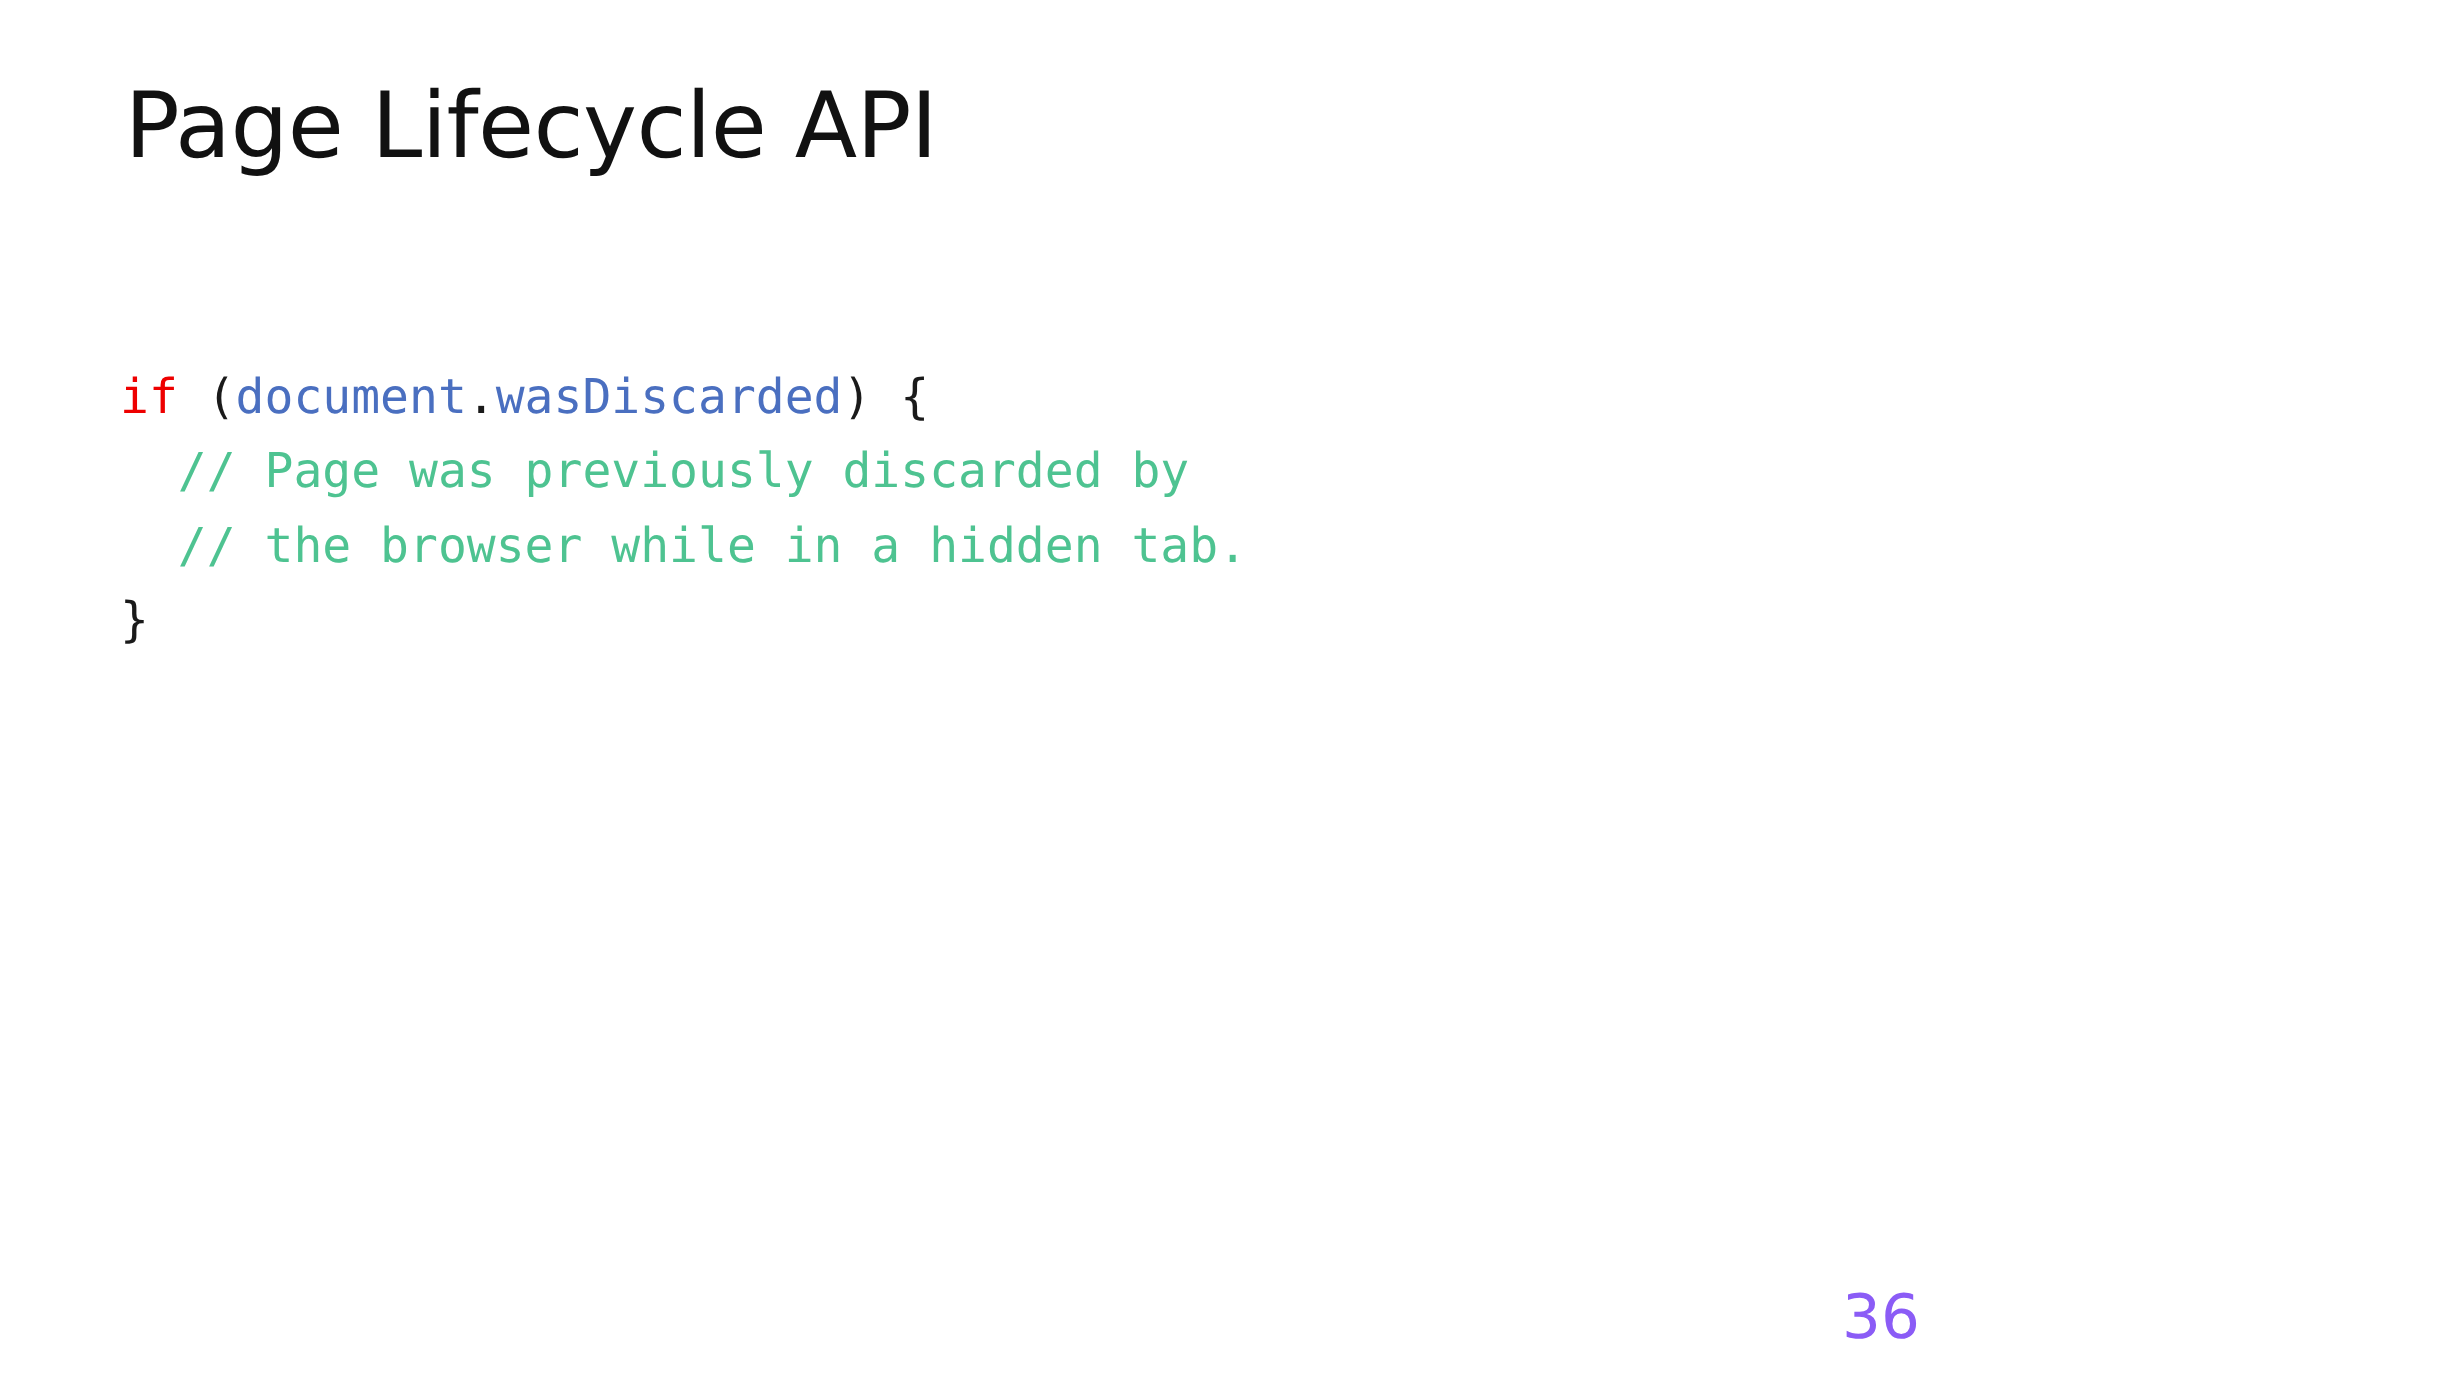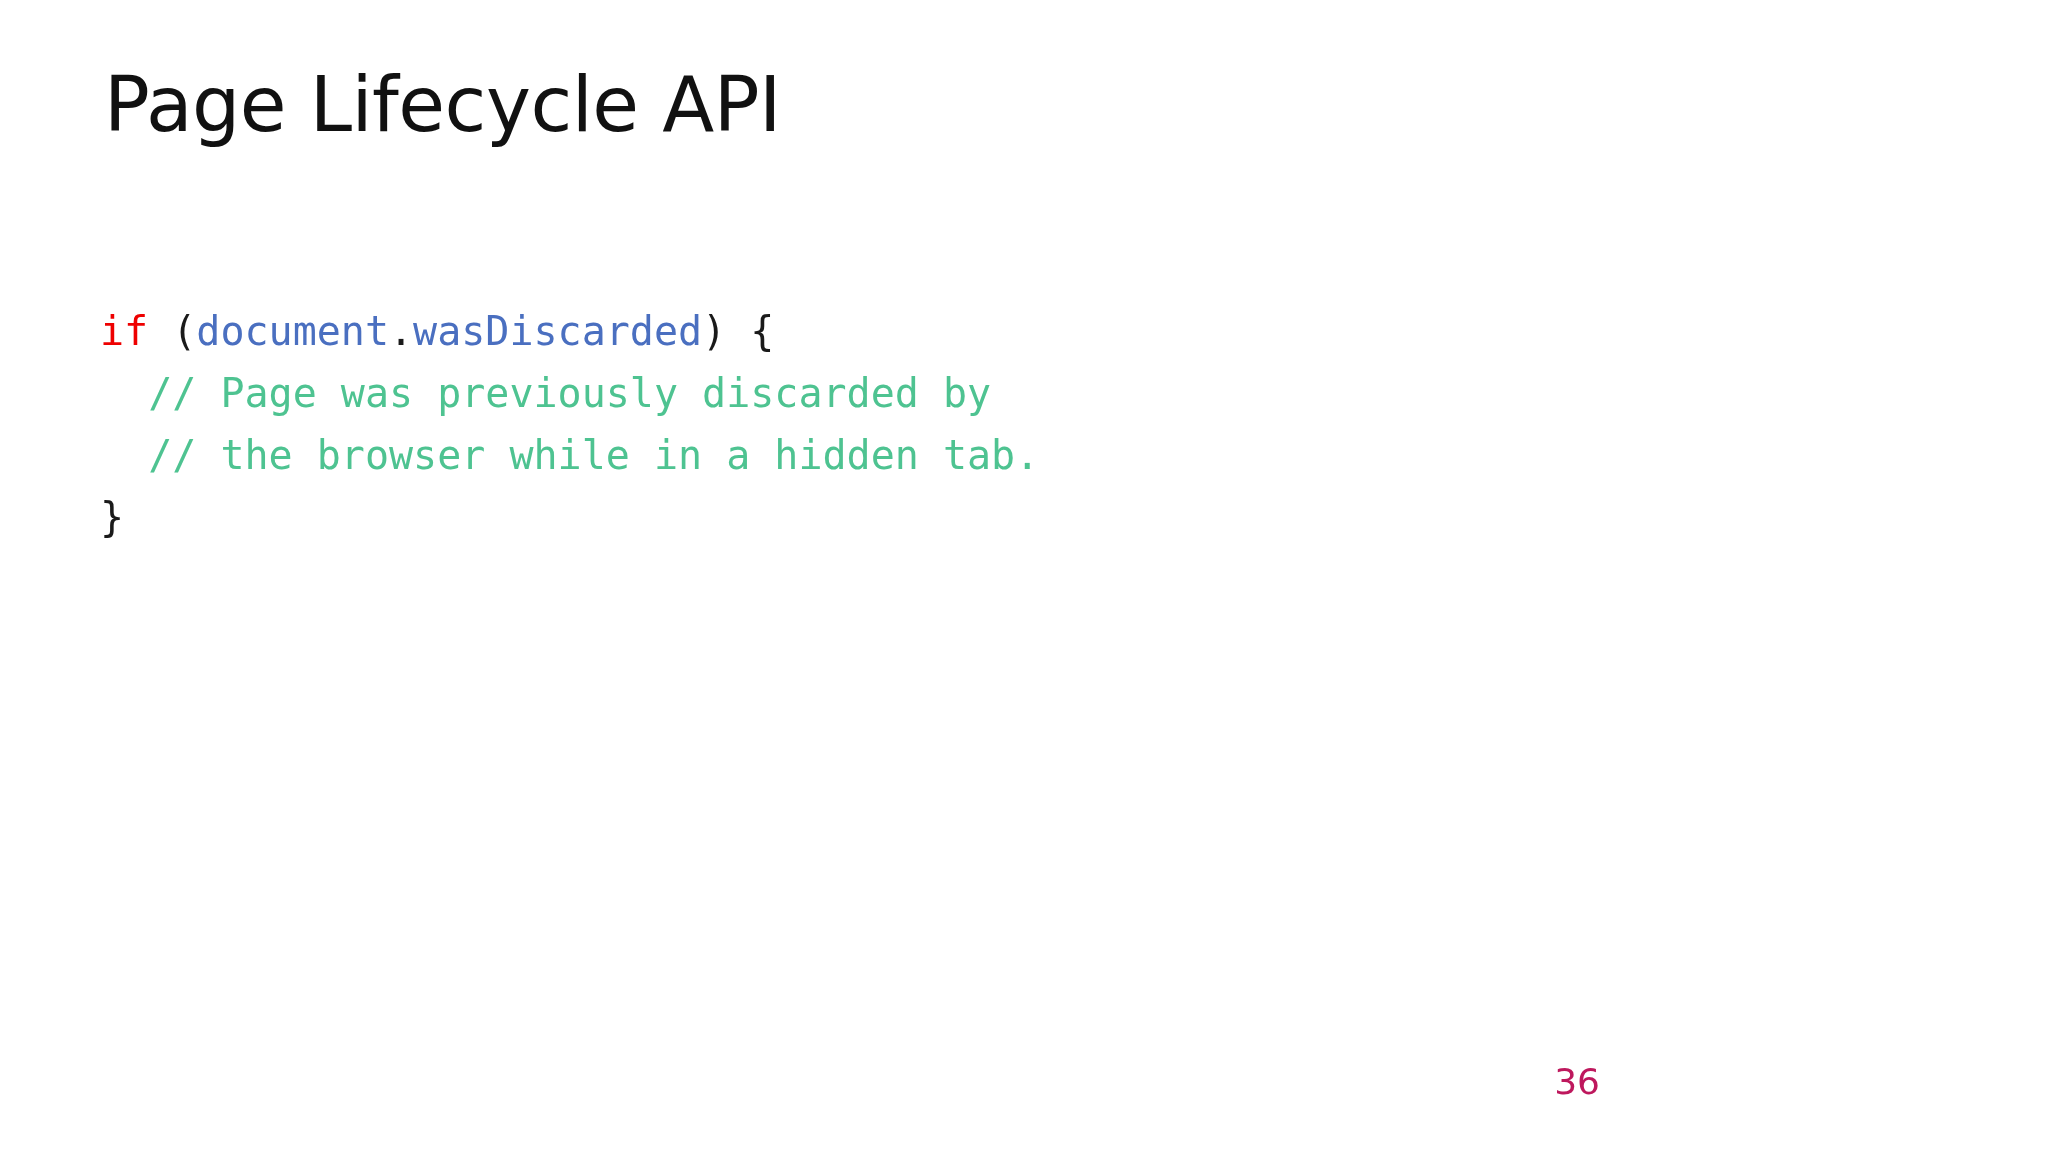--- a/index.html
+++ b/index.html
@@ -60,25 +60,25 @@
   .tok-keyword  { color: #ee0000; }
   .tok-ident    { color: #4a6fc0; }
   .tok-punct    { color: #1a1a1a; }
   .tok-comment  { color: #4ec391; margin-top: 11px; }
   .tok-plain    { color: #1a1a1a; }
 
   
   .page-number {
     position: absolute;
     right: 112px;
-    bottom: 52px;
+    bottom: 28px;
     font-family: "DejaVu Sans", "Liberation Sans", sans-serif;
-    font-size: 36px;
+    font-size: 51px;
     font-weight: 400;
-    color: #be185d;
+    color: #8b5cf6;
     line-height: 1;
   }
 </style>
 </head>
 <body>
 
 <div class="slide">
 
   <h1 class="slide-title">Page Lifecycle API</h1>
 

